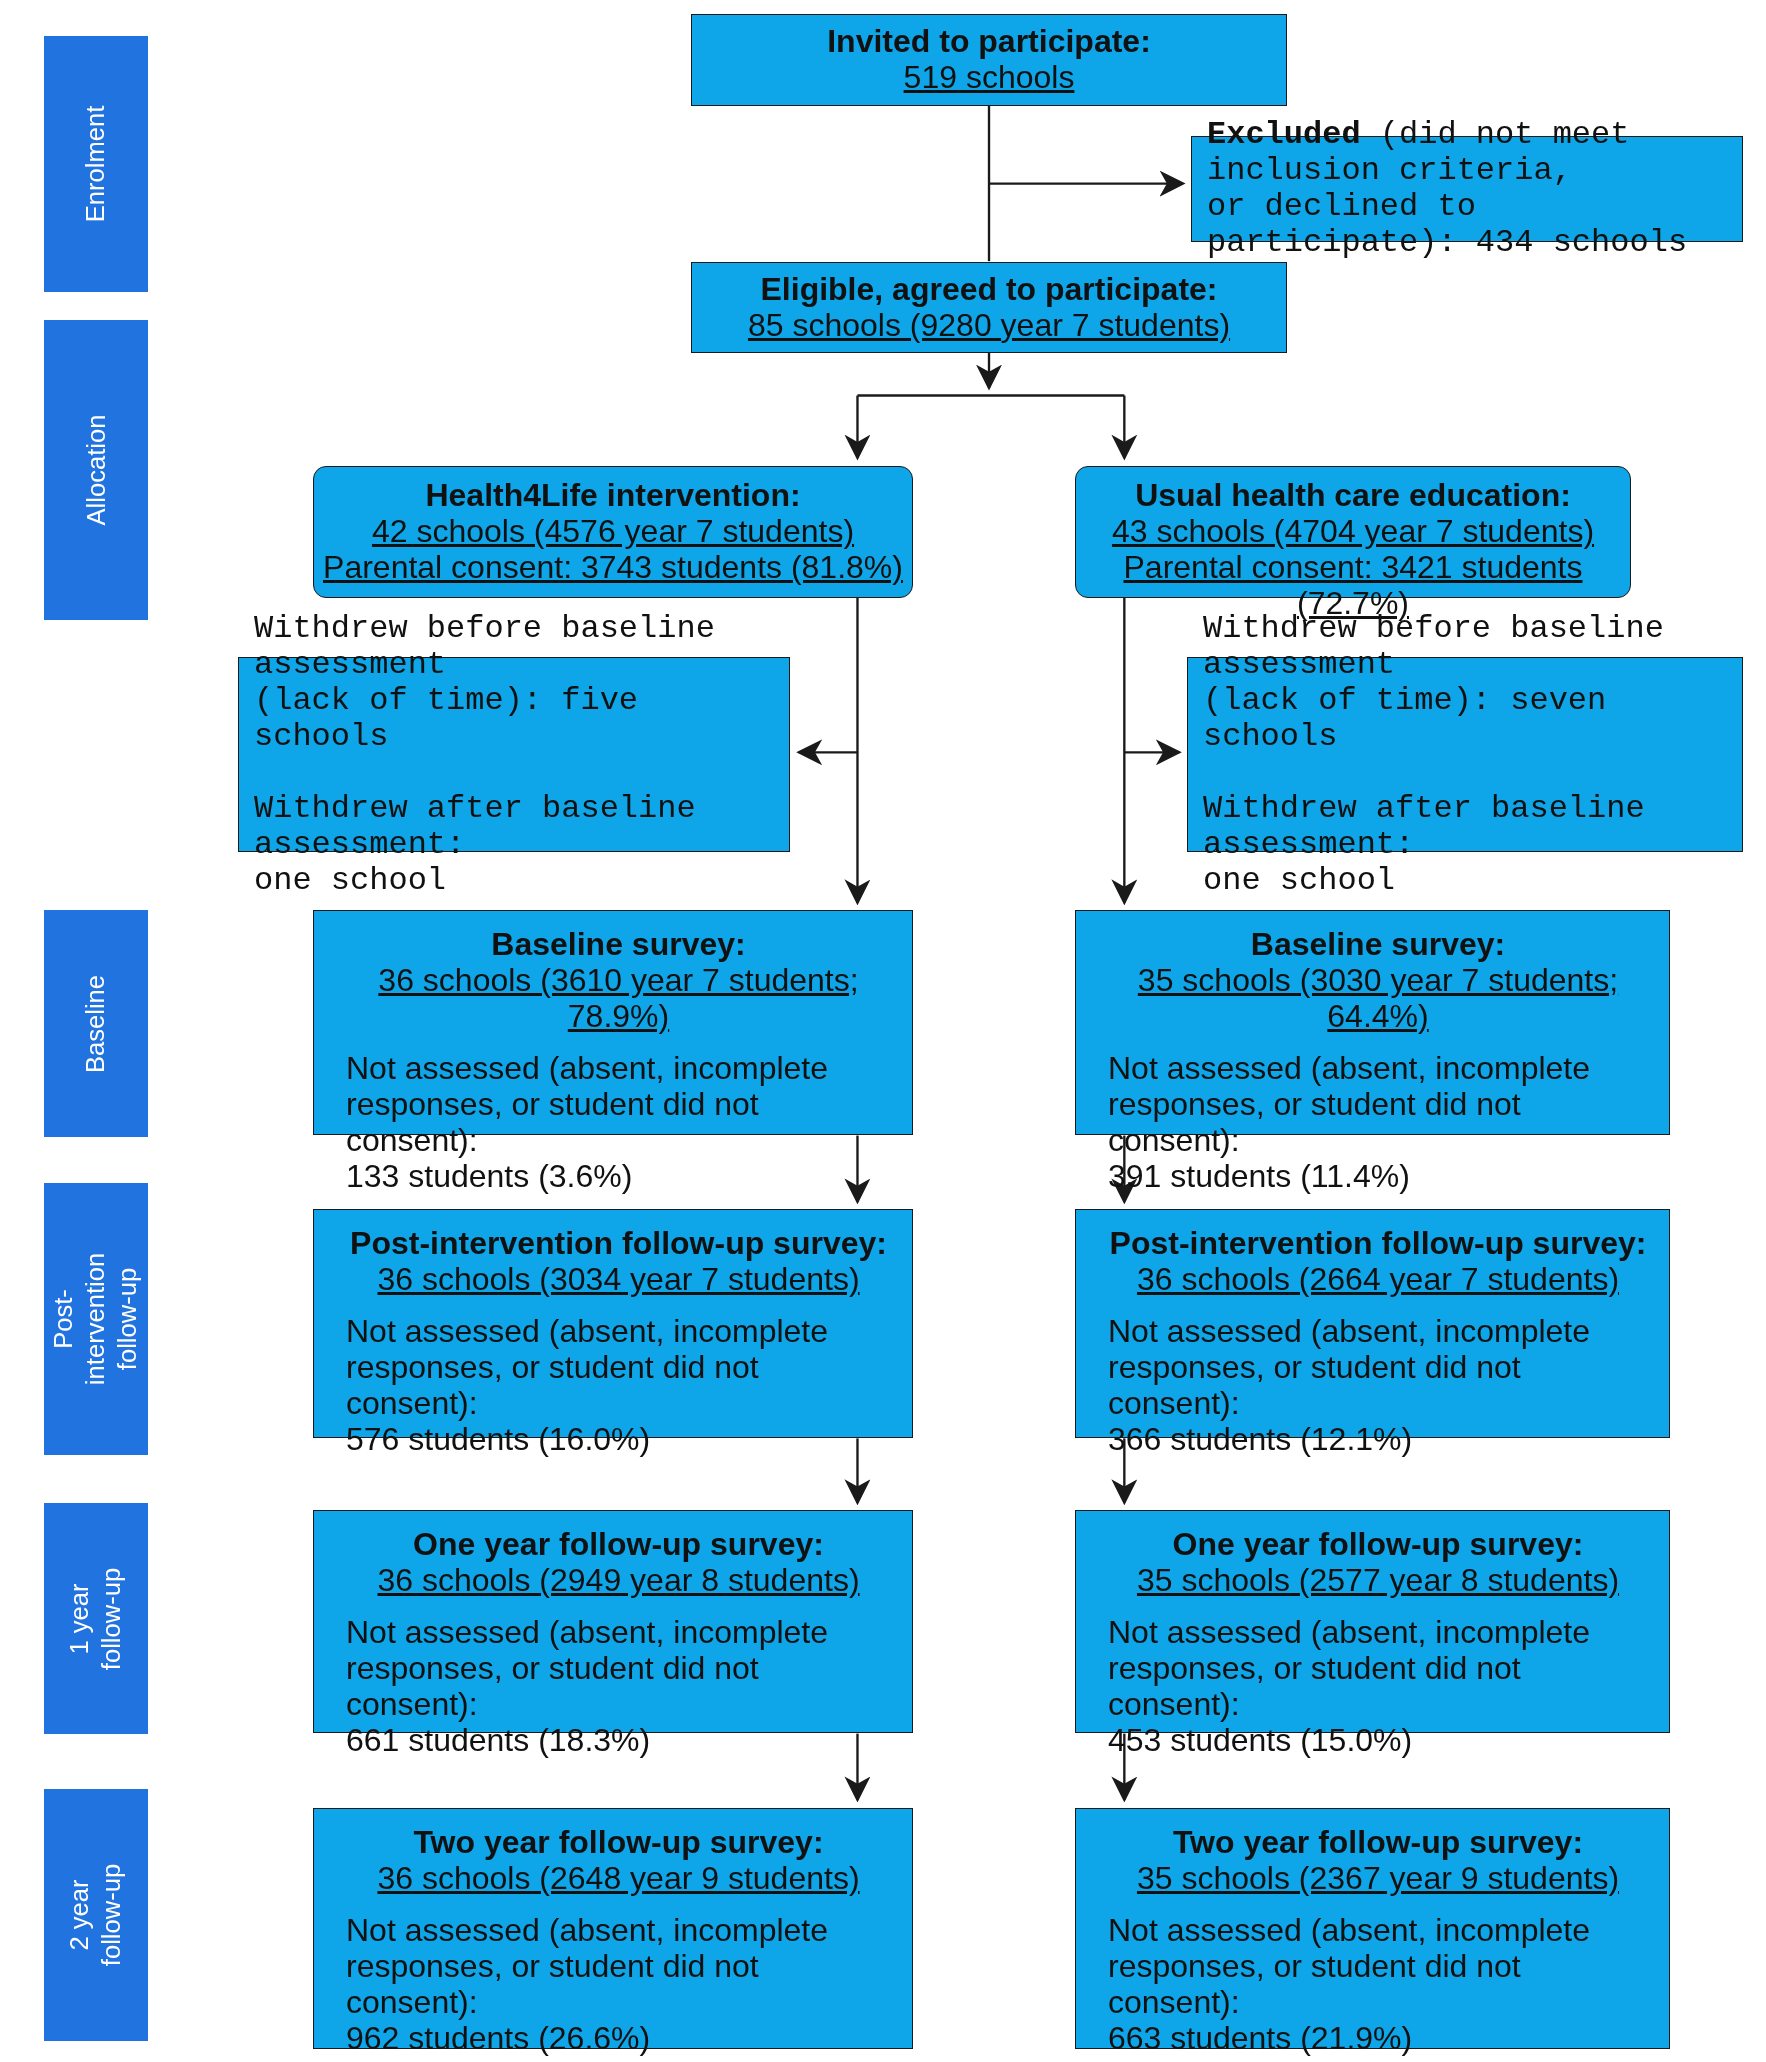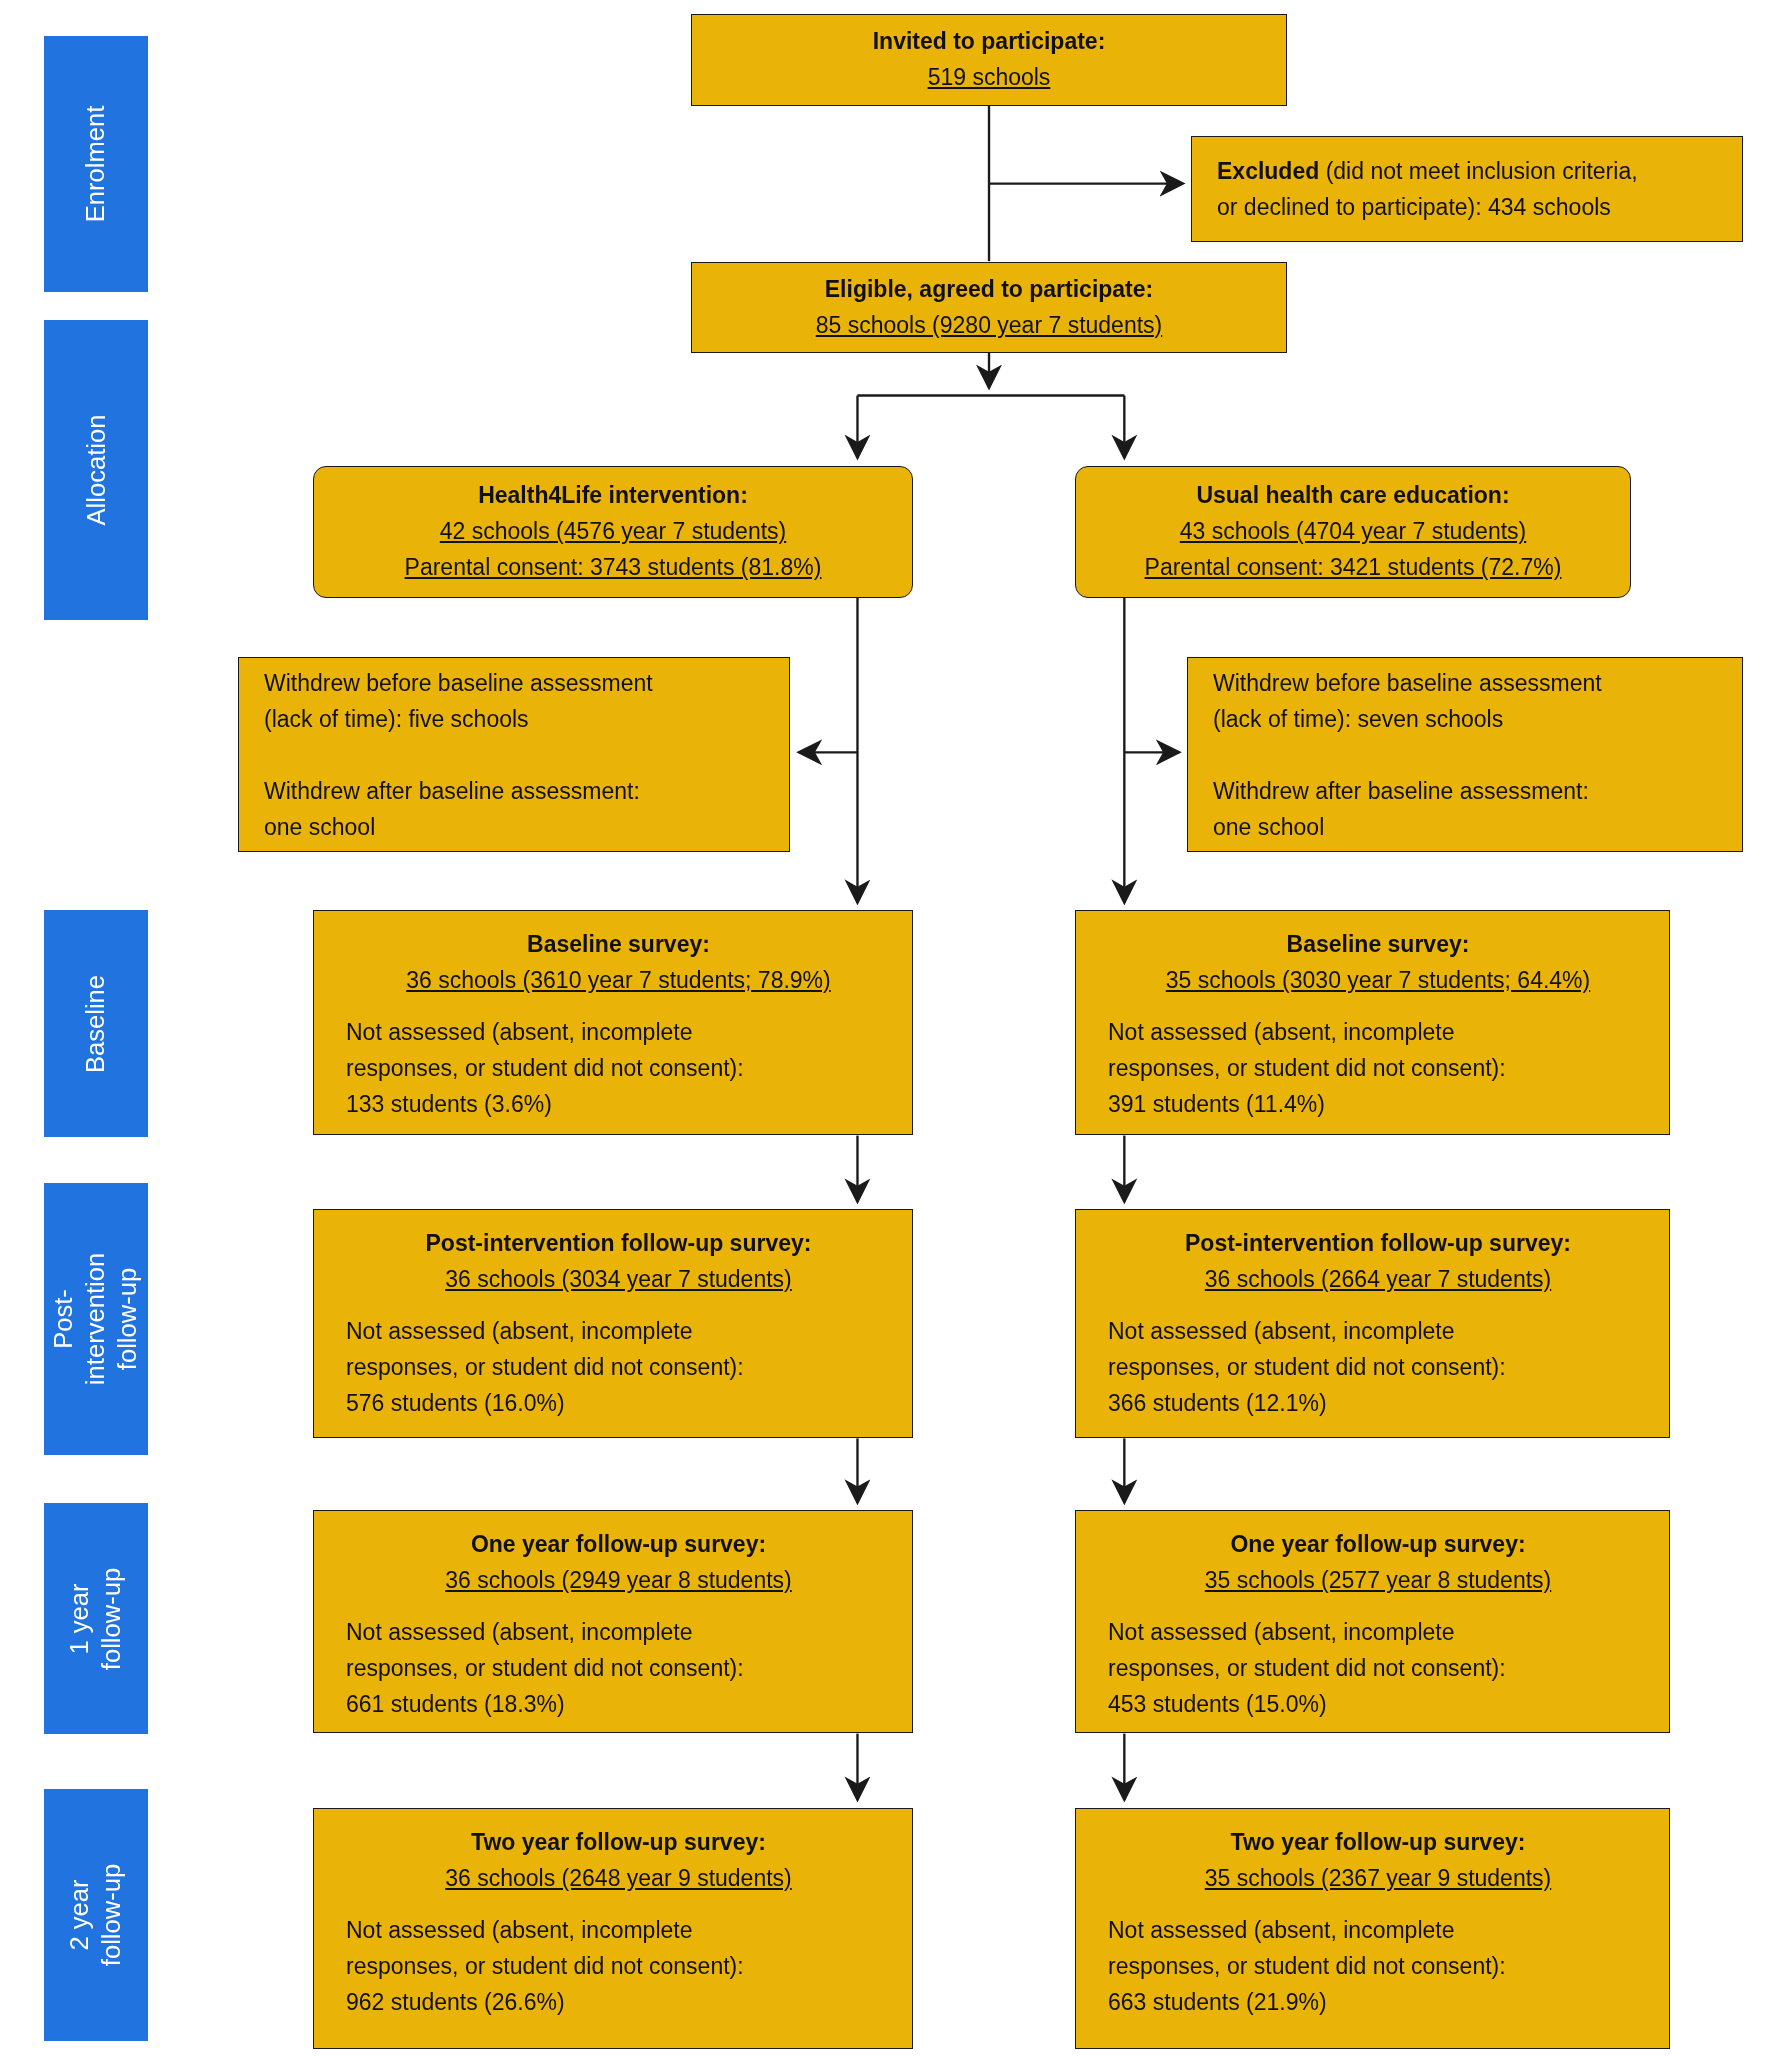--- a/index.html
+++ b/index.html
@@ -21,32 +21,32 @@
     transform-origin:center center;
     white-space:pre-line;
     text-align:center;
     color:#ffffff;
     font-size:25.6px;line-height:1.25;
     width:max-content;
   }
   
   .box{
     position:absolute;
-    background:#eab308;
+    background:#0ea5e9;
     border:1.9px solid #1a1a1a;
     box-sizing:border-box;
-    font-size:23px;line-height:36px;
+    font-size:32px;line-height:36px;
   }
   .t-bold{font-weight:bold;text-align:center;}
   .t-center{text-align:center;text-decoration:underline;}
   .t-left{text-align:left;white-space:pre-line;}
   .pad-top-sm{padding-top:7.6px;}
   .survey{padding:15px 21px 0 32px;}
   .survey .note{margin-top:16px;}
-  .side-note{display:flex;align-items:center;padding:0 25px;}
+  .side-note{display:flex;align-items:center;padding:0 15px;font-family:Liberation Mono, monospace;}
   .alloc{padding-top:10.4px;border-radius:13px;}
   svg.connectors{position:absolute;left:0;top:0;}
   svg.connectors path{stroke:#1a1a1a;stroke-width:2.5;fill:none;}
 </style>
 </head>
 <body>
 
 <div id="canvas">
 
   <svg class="connectors" width="1767" height="2062" viewBox="0 0 1867 2179">

